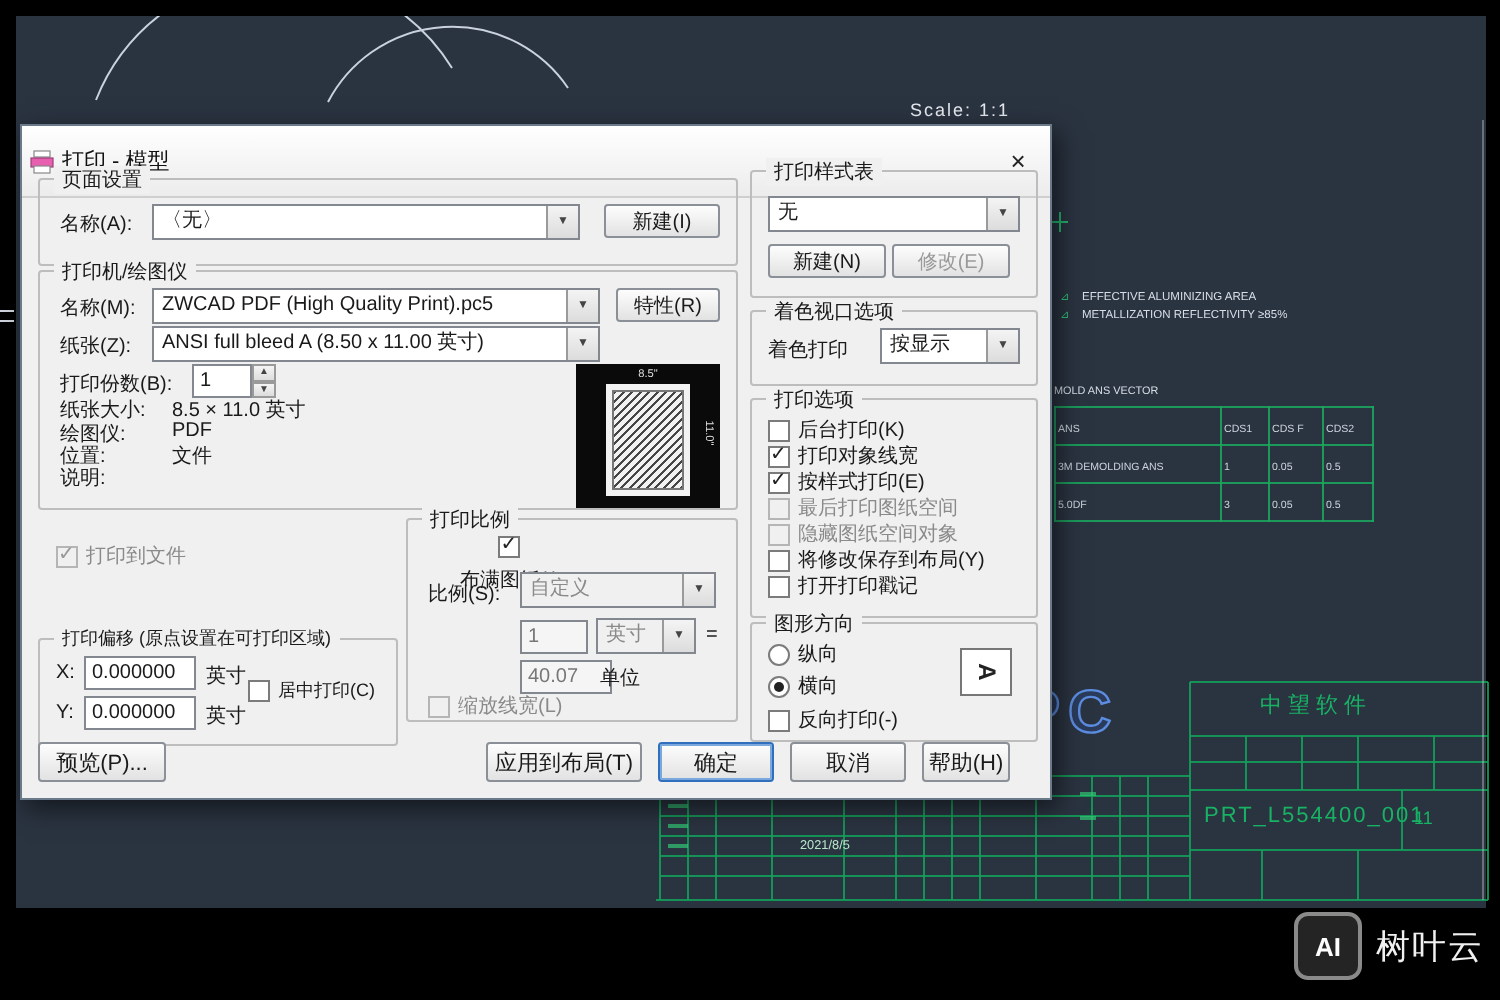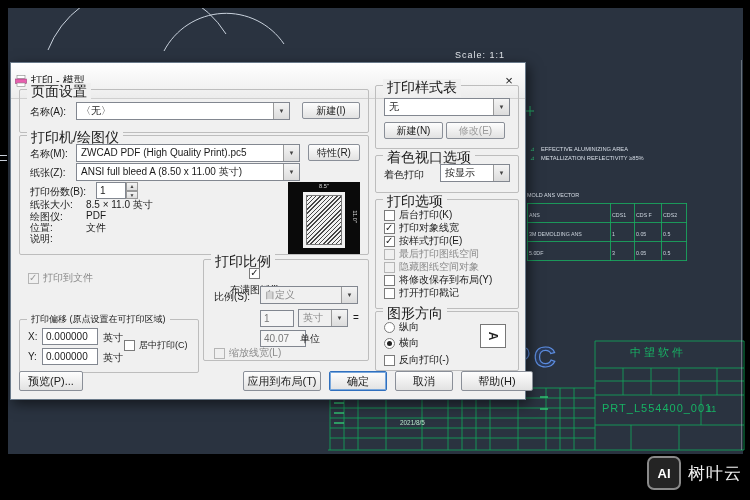--- a/index.html
+++ b/index.html
@@ -37,21 +37,21 @@
   
   .dlg{position:absolute;left:10px;top:62px;width:514px;height:336px;background:#f0f0f0;
        border:1px solid #6a7a8a;box-shadow:3px 4px 12px rgba(0,0,0,.55);z-index:10;
        font-size:11px;color:#1a1a1a;}
   .dlg-title{position:absolute;left:0;top:0;right:0;height:36px;background:linear-gradient(#ffffff,#ececec);
        border-bottom:1px solid #cfcfcf;display:flex;align-items:center;padding:0 4px;box-sizing:border-box;}
   .dlg-title-text{flex:1;font-size:11px;color:#111;margin-left:4px;}
   .dlg-close{width:24px;height:16px;display:flex;align-items:center;justify-content:center;
        font-size:13px;color:#222;}
   .grp{position:absolute;border:1px solid #bdbdbd;border-radius:2px;}
-  .grp-cap{position:absolute;top:-7px;left:7px;background:#f0f0f0;padding:0 4px;font-size:14px;
+  .grp-cap{position:absolute;top:-7px;left:7px;background:#f0f0f0;padding:0 4px;font-size:10px;
        color:#1a1a1a;white-space:nowrap;}
   .lbl{position:absolute;font-size:10px;color:#1a1a1a;white-space:nowrap;}
   .cmb{position:absolute;height:18px;background:#fff;border:1px solid #828790;box-sizing:border-box;
        font-size:10px;line-height:16px;padding:0 17px 0 4px;white-space:nowrap;overflow:hidden;}
   .cmb .arr{position:absolute;right:0;top:0;bottom:0;width:15px;background:linear-gradient(#f4f4f4,#dcdcdc);
        border-left:1px solid #9a9a9a;display:flex;align-items:center;justify-content:center;
        font-size:6px;color:#444;}
   .cmb.dis{background:#f0f0f0;color:#8a8a8a;}
   .txt{position:absolute;height:17px;background:#fff;border:1px solid #828790;box-sizing:border-box;
        font-size:10px;line-height:15px;padding:0 3px;}
@@ -381,16 +381,16 @@
       </div>
       <div class="ori">
         <span>A</span>
       </div>
     </div>
 
     <div class="btn" style="left:8px;top:308px;width:64px;">预览(P)...</div>
     <div class="btn" style="left:232px;top:308px;width:78px;">应用到布局(T)</div>
     <div class="btn focus" style="left:318px;top:308px;width:58px;">确定</div>
     <div class="btn" style="left:384px;top:308px;width:58px;">取消</div>
-    <div class="btn" style="left:450px;top:308px;width:72px;">帮助(H)</div>
+    <div class="btn" style="left:450px;top:308px;width:44px;">帮助(H)</div>
   </div>
 
 </div>
 
 </body></html>

